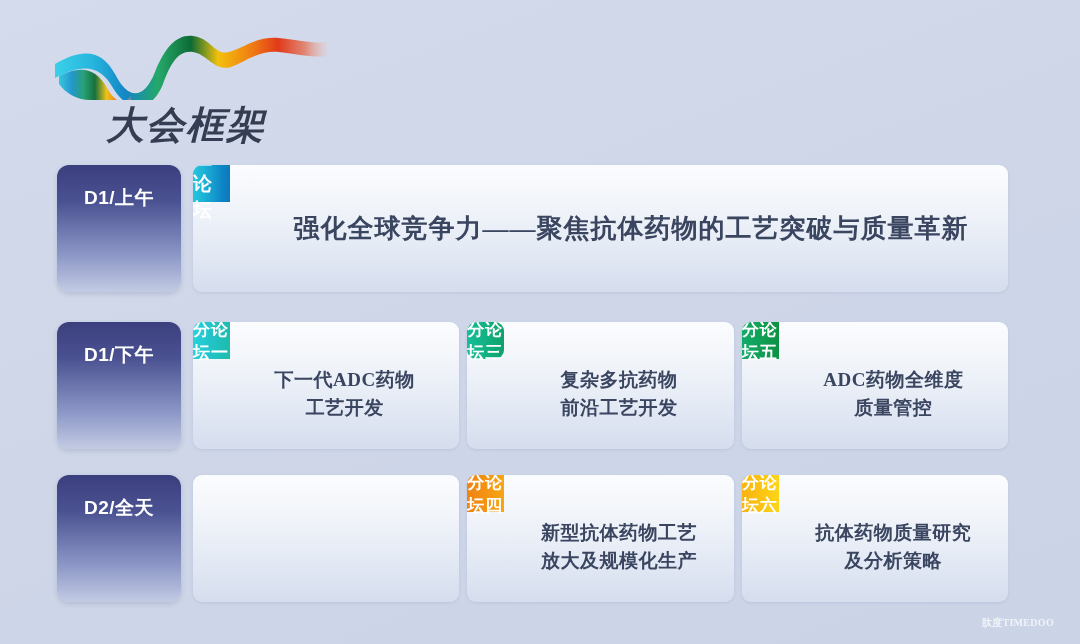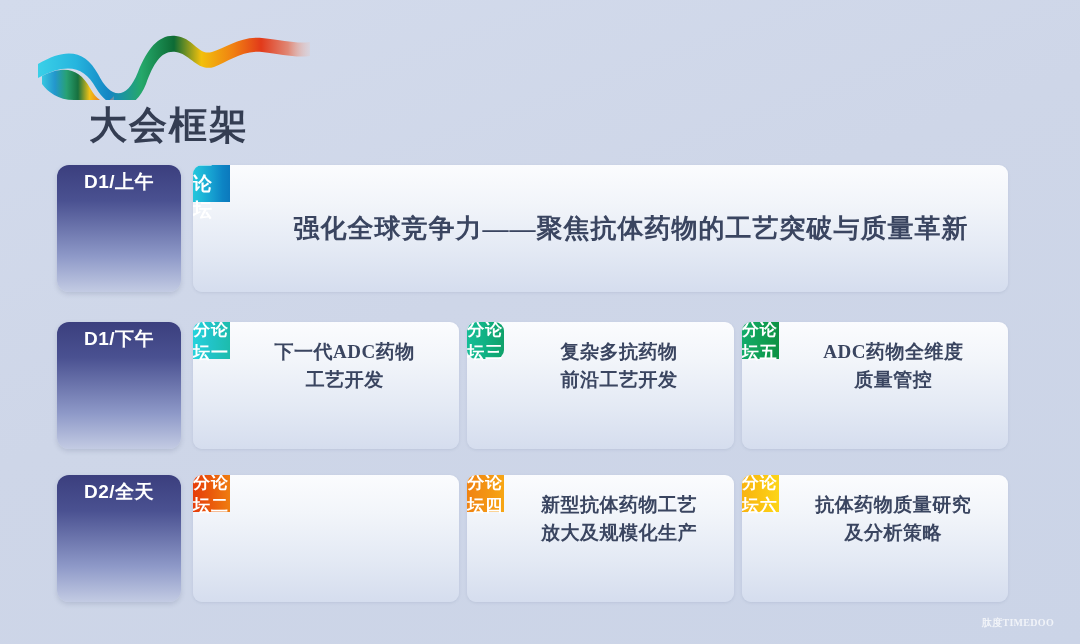--- a/index.html
+++ b/index.html
@@ -12,24 +12,25 @@
 
   body {
     background: linear-gradient(160deg, #d3dbec 0%, #ced6e8 45%, #cbd4e7 100%);
     font-family: "Liberation Sans", "DejaVu Sans", sans-serif;
     position: relative;
   }
 
   
   .header {
     position: absolute;
-    left: 34px;
+    left: 51px;
     top: 22px;
     width: 330px;
     height: 112px;
+    font-style: italic;
   }
   .ribbon {
     position: absolute;
     left: 0;
     top: 0;
     width: 280px;
     height: 78px;
   }
   .page-title {
     position: absolute;
@@ -59,21 +60,21 @@
     width: 124px;
     flex: 0 0 124px;
     border-radius: 12px;
     background: linear-gradient(180deg, #3b3f7e 0%, #4a5191 28%, #8e99c8 72%, #c3cbe3 100%);
     color: #ffffff;
     font-size: 19px;
     font-weight: bold;
     display: flex;
     align-items: flex-start;
     justify-content: center;
-    padding-top: 4px;
+    padding-top: 20px;
     letter-spacing: 0.5px;
     box-shadow: 0 2px 5px rgba(60,70,110,0.18);
     text-align: center;
   }
 
   .row-cards {
     flex: 1 1 auto;
     display: flex;
     gap: 8px;
     margin-left: 12px;
@@ -98,21 +99,21 @@
     color: #ffffff;
     font-size: 17px;
     font-weight: bold;
     letter-spacing: 1px;
   }
   .card-body {
     flex: 1 1 auto;
     display: flex;
     flex-direction: column;
     align-items: center;
-    justify-content: flex-start;
+    justify-content: center;
     padding-top: 16px;
     color: #3a4560;
   }
   .card-line {
     font-size: 19px;
     font-weight: bold;
     line-height: 1.45;
     text-align: center;
     letter-spacing: 0.5px;
   }
@@ -225,21 +226,20 @@
         <div class="card-line">质量管控</div>
       </div>
     </div>
   </div>
 </div>
 
 <div class="row" id="row-3">
   <div class="day-label">D2/全天</div>
   <div class="row-cards">
     <div class="card">
-      <div class="card-header hd-f2">分论坛二</div>
     </div>
     <div class="card">
       <div class="card-header hd-f4">分论坛四</div>
       <div class="card-body">
         <div class="card-line">新型抗体药物工艺</div>
         <div class="card-line">放大及规模化生产</div>
       </div>
     </div>
     <div class="card">
       <div class="card-header hd-f6">分论坛六</div>

